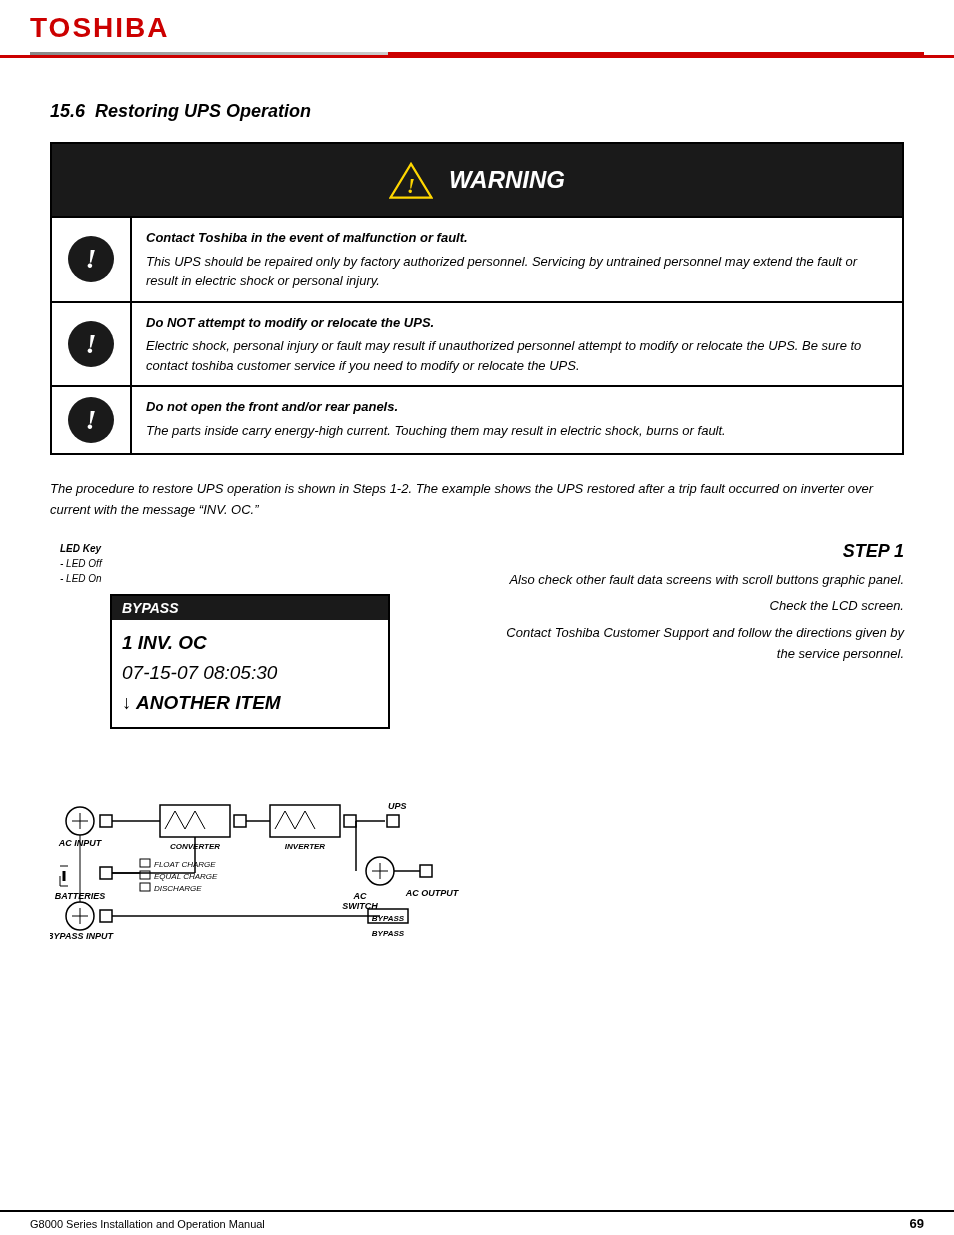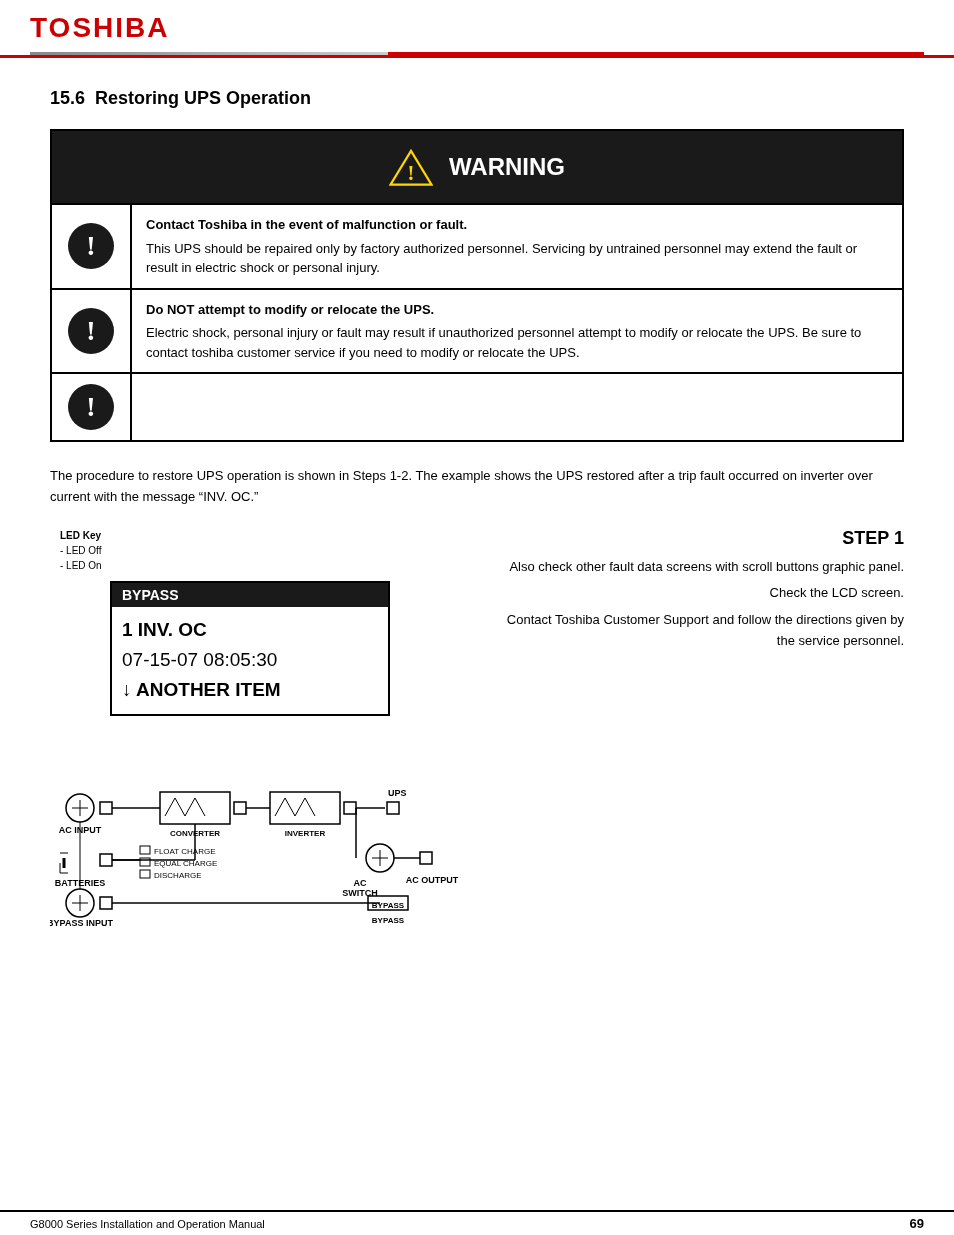--- a/index.html
+++ b/index.html
@@ -28,21 +28,22 @@
       font-family: Arial Black, sans-serif;
     }
     .header-line {
       height: 3px;
       background: linear-gradient(to right, #888 0%, #ccc 40%, #cc0000 40%, #cc0000 100%);
       margin-top: 8px;
     }
 
     
     .main-content {
-      padding: 30px 50px 20px 50px;
+      padding: 43px 50px 20px 50px;
+      font-style: italic;
     }
 
     
     .section-title {
       font-size: 18px;
       font-weight: bold;
       margin-bottom: 20px;
     }
 
     
@@ -245,20 +246,24 @@
       </div>
       <div class="warning-text-cell">
         <div class="bold-title">Do NOT attempt to modify or relocate the UPS.</div>
         <div>Electric shock, personal injury or fault may result if unauthorized personnel attempt to modify or relocate the UPS. Be sure to contact toshiba customer service if you need to modify or relocate the UPS.</div>
       </div>
     </div>
 
     <div class="warning-row">
       <div class="warning-icon-cell">
         <div class="warning-exclamation">!</div>
+      </div>
+      <div class="warning-text-cell">
+        <div class="bold-title">Do not open the front and/or rear panels.</div>
+        <div>The parts inside carry energy-high current. Touching them may result in electric shock, burns or fault.</div>
       </div>
     </div>
   </div>
 
   <div class="procedure-text">The procedure to restore UPS operation is shown in Steps 1-2. The example shows the UPS restored after a trip fault occurred on inverter over current with the message “INV. OC.”</div>
 
   <div class="steps-diagram-area">
 
     <div class="diagram-section">
       

